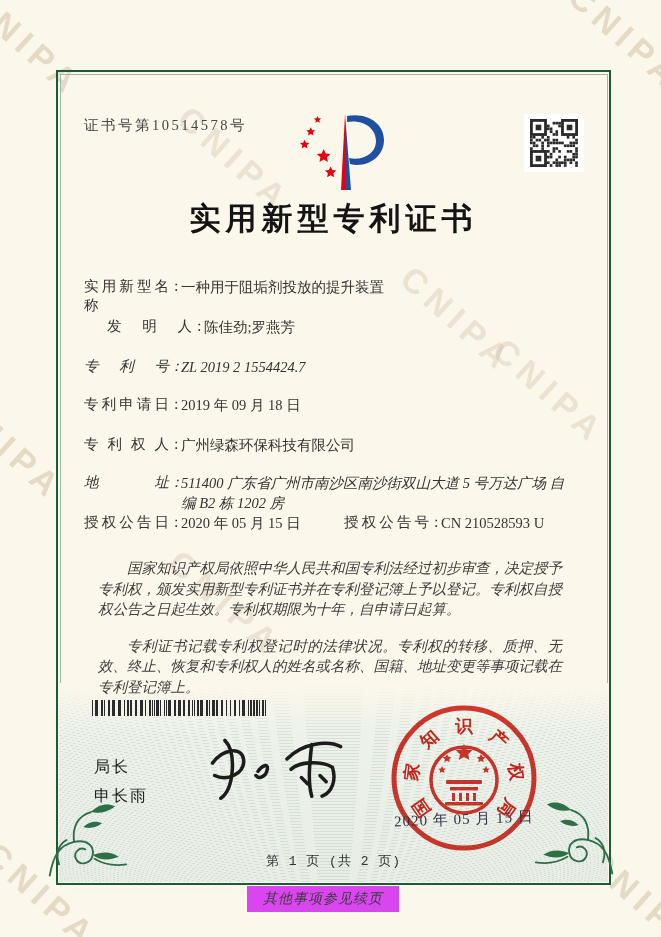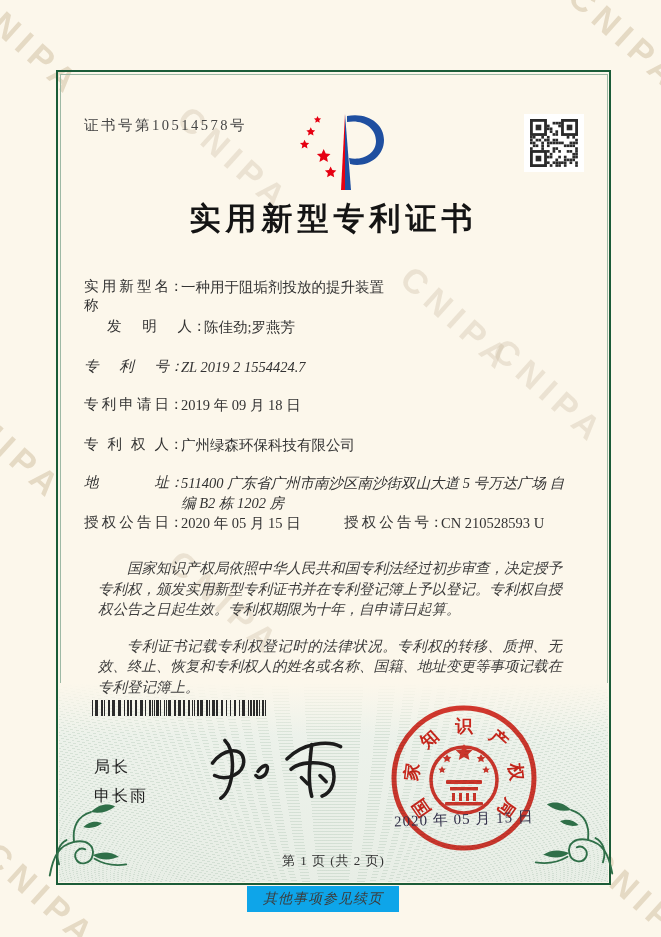--- a/index.html
+++ b/index.html
@@ -86,25 +86,25 @@
   .signature{position:absolute;left:138px;top:656px;width:155px;height:82px;}
   .seal{position:absolute;left:326px;top:626px;width:160px;height:160px;mix-blend-mode:multiply;}
   .seal-char{font-family:"Liberation Serif", serif;font-size:17.5px;font-weight:bold;fill:#d8281e;}
   .seal-date{
     position:absolute;left:326px;top:738px;width:160px;
     text-align:center;font-size:15px;color:#33304a;letter-spacing:1px;
     transform:rotate(-2deg);
   }
   .page-note{
     position:absolute;left:0;top:780px;width:100%;
-    text-align:center;font-size:13px;color:#333;letter-spacing:1px;
+    text-align:center;font-size:13px;color:#333;letter-spacing:1px;font-family:Liberation Mono, monospace;
   }
   .footer-note{
     position:absolute;left:247px;top:886px;z-index:3;
-    background:#0ea5e9;padding:4px 16px;
+    background:#d946ef;padding:4px 16px;
     font-size:14px;color:#3c3c3c;font-style:italic;letter-spacing:1px;
   }
 </style>
 </head>
 <body>
 
 <div class="sheet">
 
   <span class="wm" style="left:-44px;top:24px;">CNIPA</span>
   <span class="wm" style="left:556px;top:18px;">CNIPA</span>

